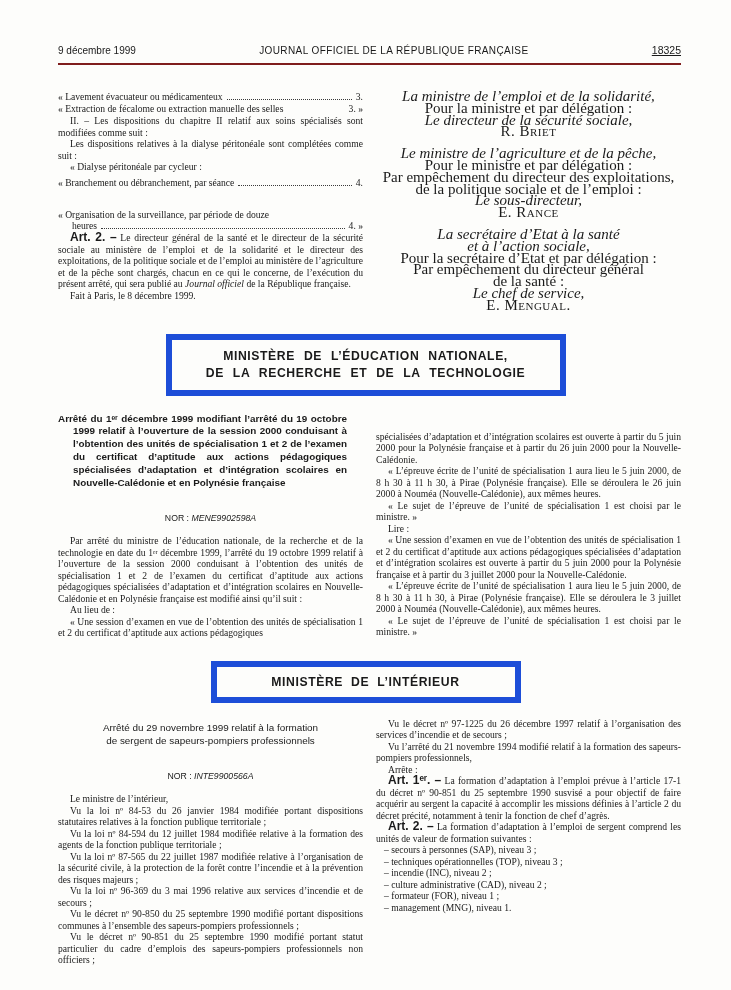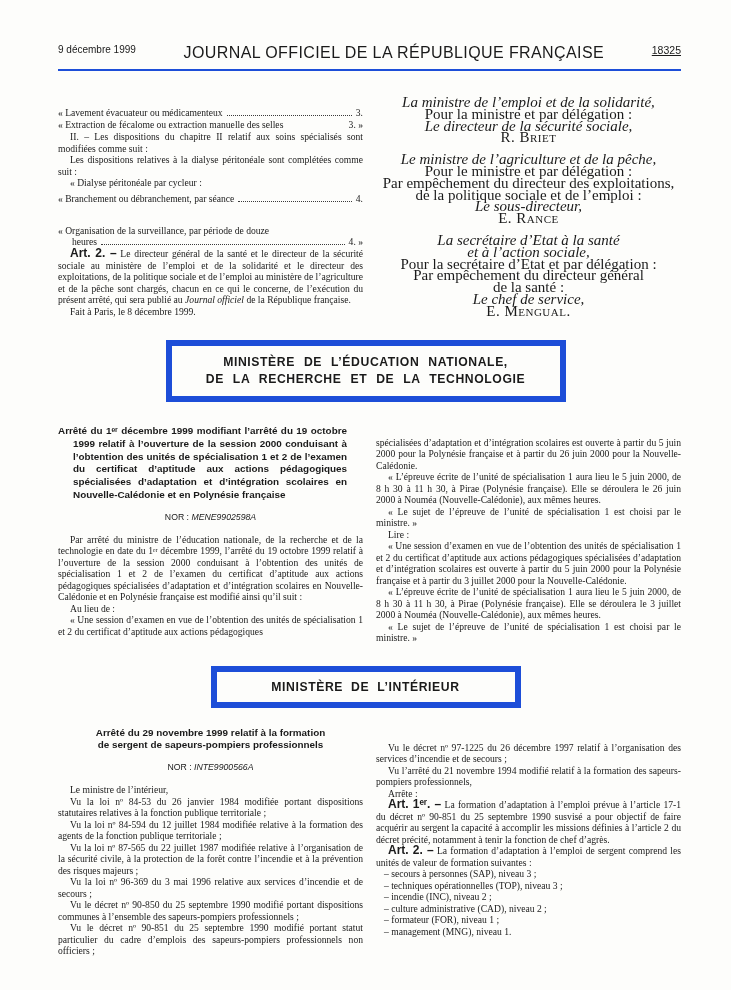--- a/index.html
+++ b/index.html
@@ -11,32 +11,32 @@
   .page {
     position: relative;
     width: 731px; height: 990px;
     background: #fdfdfb;
     color: #1a1a1a;
     overflow: hidden;
     box-sizing: border-box;
   }
   
   .page-header {
-    display: flex; justify-content: space-between; align-items: flex-start;
+    display: flex; justify-content: space-between; align-items: center;
     margin: 0 50px 12px 58px;
     padding-top: 44px; padding-bottom: 7px;
-    border-bottom: 2px solid #1d4ed8;
+    border-bottom: 2px solid #7f1d1d;
     font-family: "Liberation Sans", sans-serif;
   }
   .hdr-date { font-size: 10px; }
-  .hdr-title { font-size: 16px; letter-spacing: 0.4px; }
+  .hdr-title { font-size: 10px; letter-spacing: 0.4px; }
   .hdr-page { font-size: 10.5px; text-decoration: underline; }
 
   
-  .cols { display: flex; margin: 0 50px 0 58px; align-items: center; }
+  .cols { display: flex; margin: 0 50px 0 58px; align-items: flex-start; }
   .col { width: 50%; box-sizing: border-box; }
   .col-left  { padding-right: 6px; }
   .col-right { padding-left: 6px; }
   .divider { width: 1px; background: #5a5a5a; }
   .sec1 { margin-top: 26px; }
 
   
   p.body {
     margin: 0; font-size: 9.6px; line-height: 11.5px;
     text-align: justify; text-indent: 12px;
@@ -76,26 +76,26 @@
   .box-line { display: block; }
 
   
   .arrete-title {
     font-family: "Liberation Sans", sans-serif; font-weight: bold;
     font-size: 9.9px; line-height: 12.8px;
     text-align: justify; margin: 2px 16px 0 0;
     padding-left: 15px; text-indent: -15px;
   }
   .arrete-title-centered {
-    font-family: "Liberation Sans", sans-serif; font-weight: bold;
+    font-family: "Liberation Sans", sans-serif; font-weight: normal;
     font-size: 9.9px; line-height: 12.8px;
     text-align: center; margin: 4px 0 0 0; padding: 0 10px;
   }
   .nor {
-    text-align: center; font-size: 8.7px; margin: 10px 0 12px 0;
+    text-align: center; font-size: 8.7px; margin: 24px 0 12px 0;
     font-family: "Liberation Sans", sans-serif;
   }
   .nor .nor-val { font-style: italic; }
 
   .indent-deep  { text-indent: 30px; }
   .indent-deep2 { text-indent: 40px; }
 
   .list-item { margin: 0; font-size: 9.6px; line-height: 11.5px; text-align: left; padding-left: 8px; }
 </style>
 </head>

